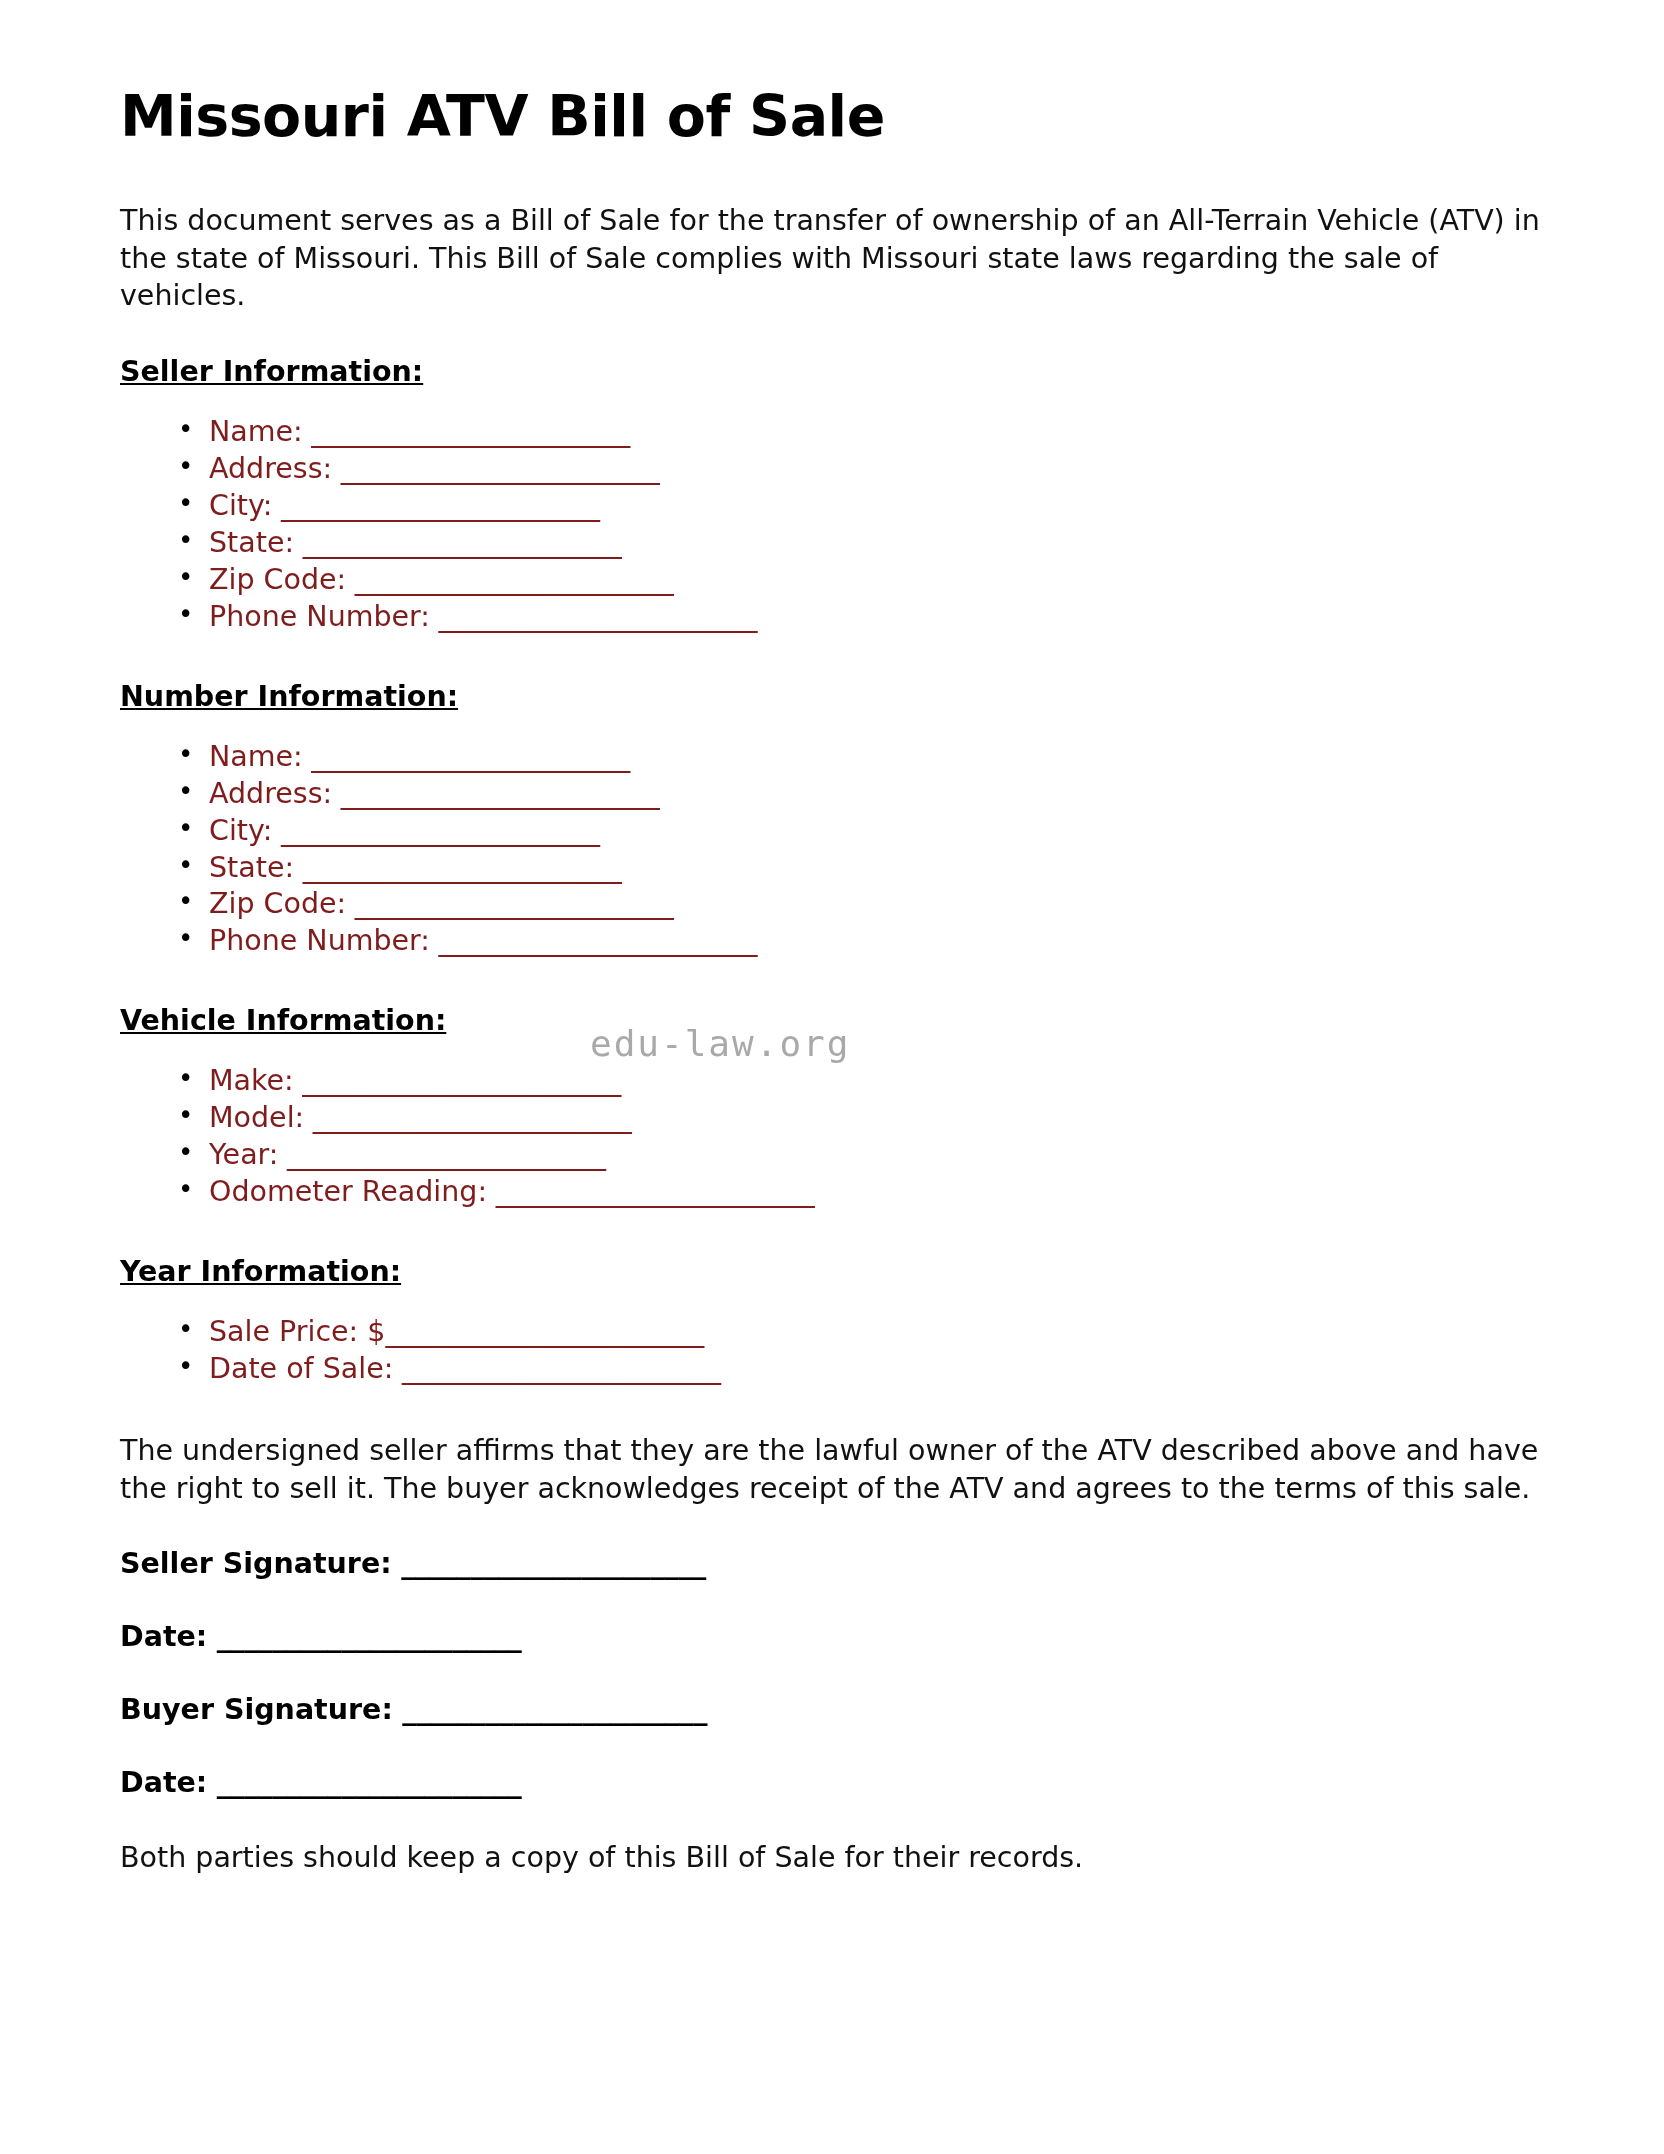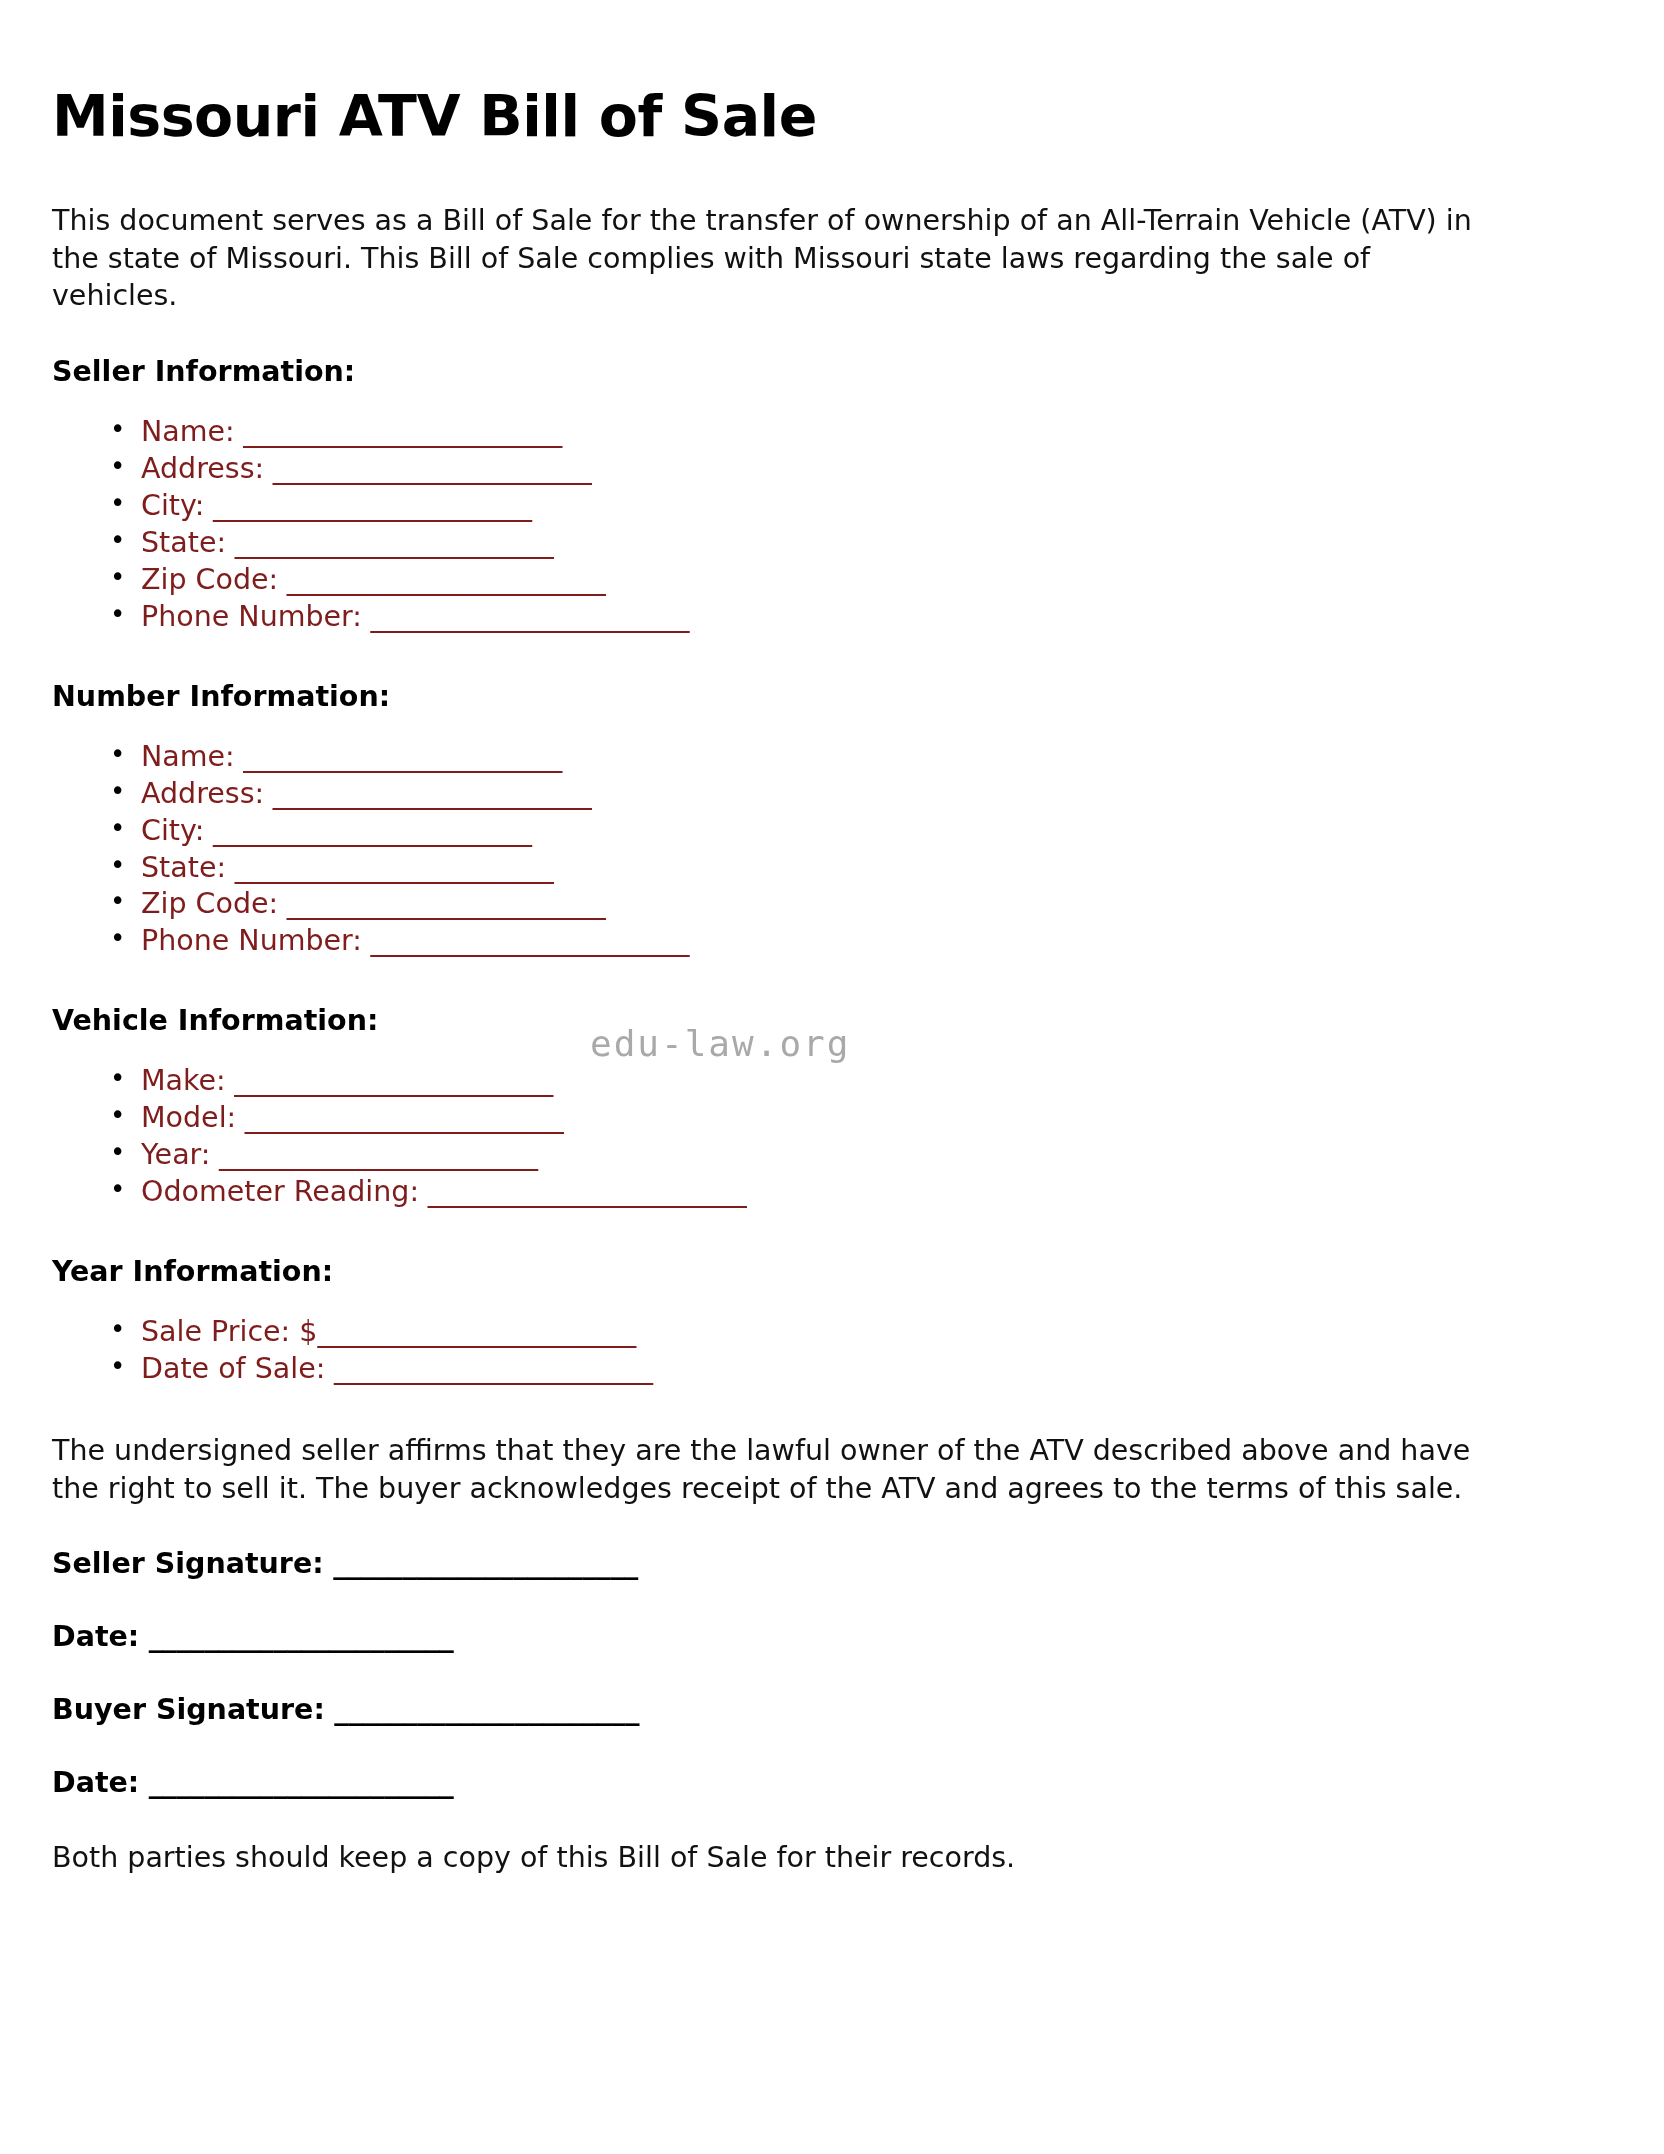--- a/index.html
+++ b/index.html
@@ -14,21 +14,21 @@
     position: relative;
     font-family: "DejaVu Sans", "Liberation Sans", sans-serif;
     color: #000000;
     overflow: hidden;
   }
   .page {
     position: relative;
     width: 1664px;
     height: 2154px;
     box-sizing: border-box;
-    padding: 85px 90px 0 52px;
+    padding: 85px 90px 0 120px;
     background: #ffffff;
   }
   .doc-title {
     font-size: 57px;
     font-weight: bold;
     letter-spacing: -0.5px;
     line-height: 1.1;
     margin: 0 0 54px 0;
     color: #000;
   }
@@ -38,20 +38,21 @@
     margin: 0 0 40px 0;
     max-width: 1440px;
     color: #111;
   }
   .section-head {
     font-size: 28.5px;
     font-weight: bold;
     margin: 0 0 26px 0;
     position: relative;
     color: #000;
+    text-decoration: underline;
   }
   .field-list {
     list-style: none;
     margin: 0 0 44px 0;
     padding: 0 0 0 58px;
   }
   .field-list li {
     font-size: 28.5px;
     line-height: 1.295;
     position: relative;

